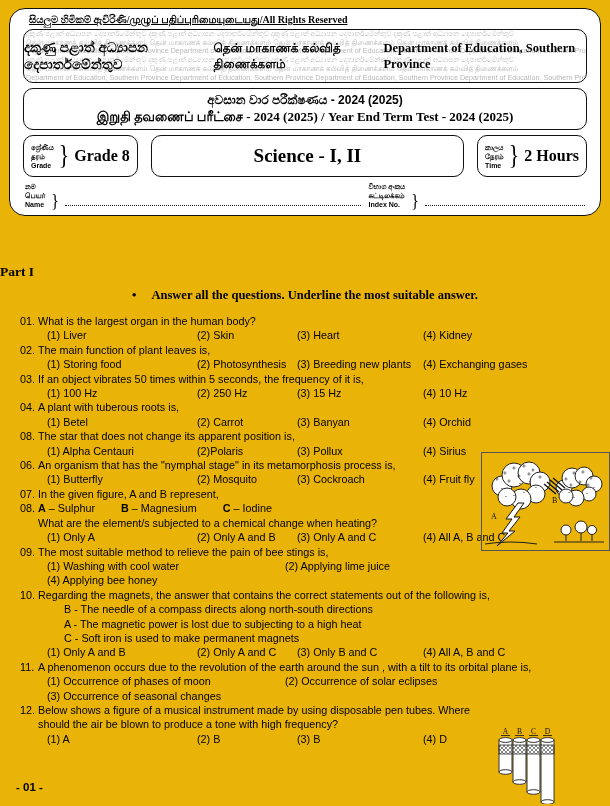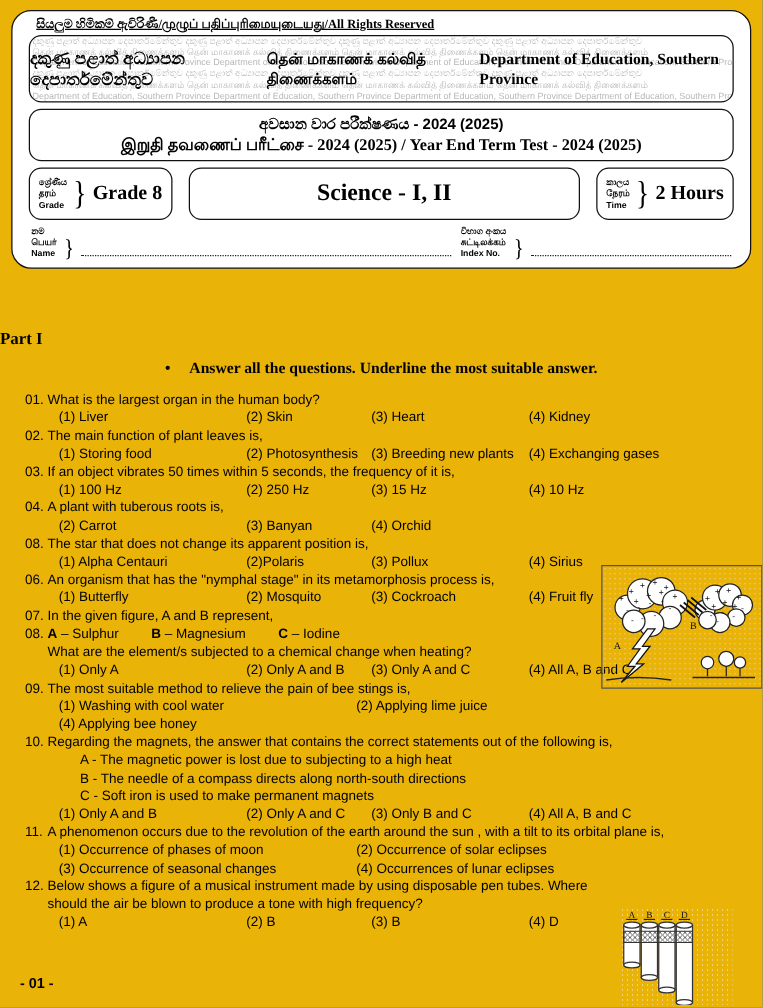--- a/index.html
+++ b/index.html
@@ -185,20 +185,21 @@
           <span class="opt">(3) 15 Hz</span>
           <span class="opt">(4) 10 Hz</span>
         </div>
       </div>
       <div class="q">
         <div class="q-line">
           <span class="q-no">04.</span>
           <span class="q-stem">A plant with tuberous roots is,</span>
         </div>
         <div class="q-opts four">
+          <span class="opt">(1) Betel</span>
           <span class="opt">(2) Carrot</span>
           <span class="opt">(3) Banyan</span>
           <span class="opt">(4) Orchid</span>
         </div>
       </div>
       <div class="q">
         <div class="q-line">
           <span class="q-no">08.</span>
           <span class="q-stem">The star that does not change its apparent position is,</span>
         </div>
@@ -250,41 +251,40 @@
           <span class="opt">(2) Applying lime juice</span>
           <span class="opt">(4) Applying bee honey</span>
         </div>
       </div>
       <div class="q">
         <div class="q-line">
           <span class="q-no">10.</span>
           <span class="q-stem">Regarding the magnets, the answer that contains the correct statements out of the following is,</span>
         </div>
         <div class="q-statements">
+          <div class="q-statement">B -  The needle of a compass directs along north-south directions</div>
           <div class="q-statement">A -  The magnetic power is lost due to subjecting to a high heat</div>
-          <div class="q-statement">B -  The needle of a compass directs along north-south directions</div>
           <div class="q-statement">C -  Soft iron is used to make permanent magnets</div>
         </div>
         <div class="q-opts four">
           <span class="opt">(1) Only A and B</span>
           <span class="opt">(2) Only A and C</span>
           <span class="opt">(3) Only B and C</span>
           <span class="opt">(4) All A, B and C</span>
         </div>
       </div>
       <div class="q">
         <div class="q-line">
           <span class="q-no">11.</span>
           <span class="q-stem">A phenomenon occurs due to the revolution of the earth around the sun , with a tilt to its orbital plane is,</span>
         </div>
         <div class="q-opts two">
           <span class="opt">(1) Occurrence of phases of moon</span>
           <span class="opt">(2) Occurrence of solar eclipses</span>
           <span class="opt">(3) Occurrence of seasonal changes</span>
-          <span class="opt">(4) Occurrences of lunar eclipses</span>
         </div>
       </div>
       <div class="q">
         <div class="q-line">
           <span class="q-no">12.</span>
           <span class="q-stem narrow">Below shows a figure of a musical instrument made by using disposable pen tubes. Where should the air be blown to produce a tone with high frequency?</span>
         </div>
         <div class="q-opts four">
           <span class="opt">(1) A</span>
           <span class="opt">(2) B</span>

